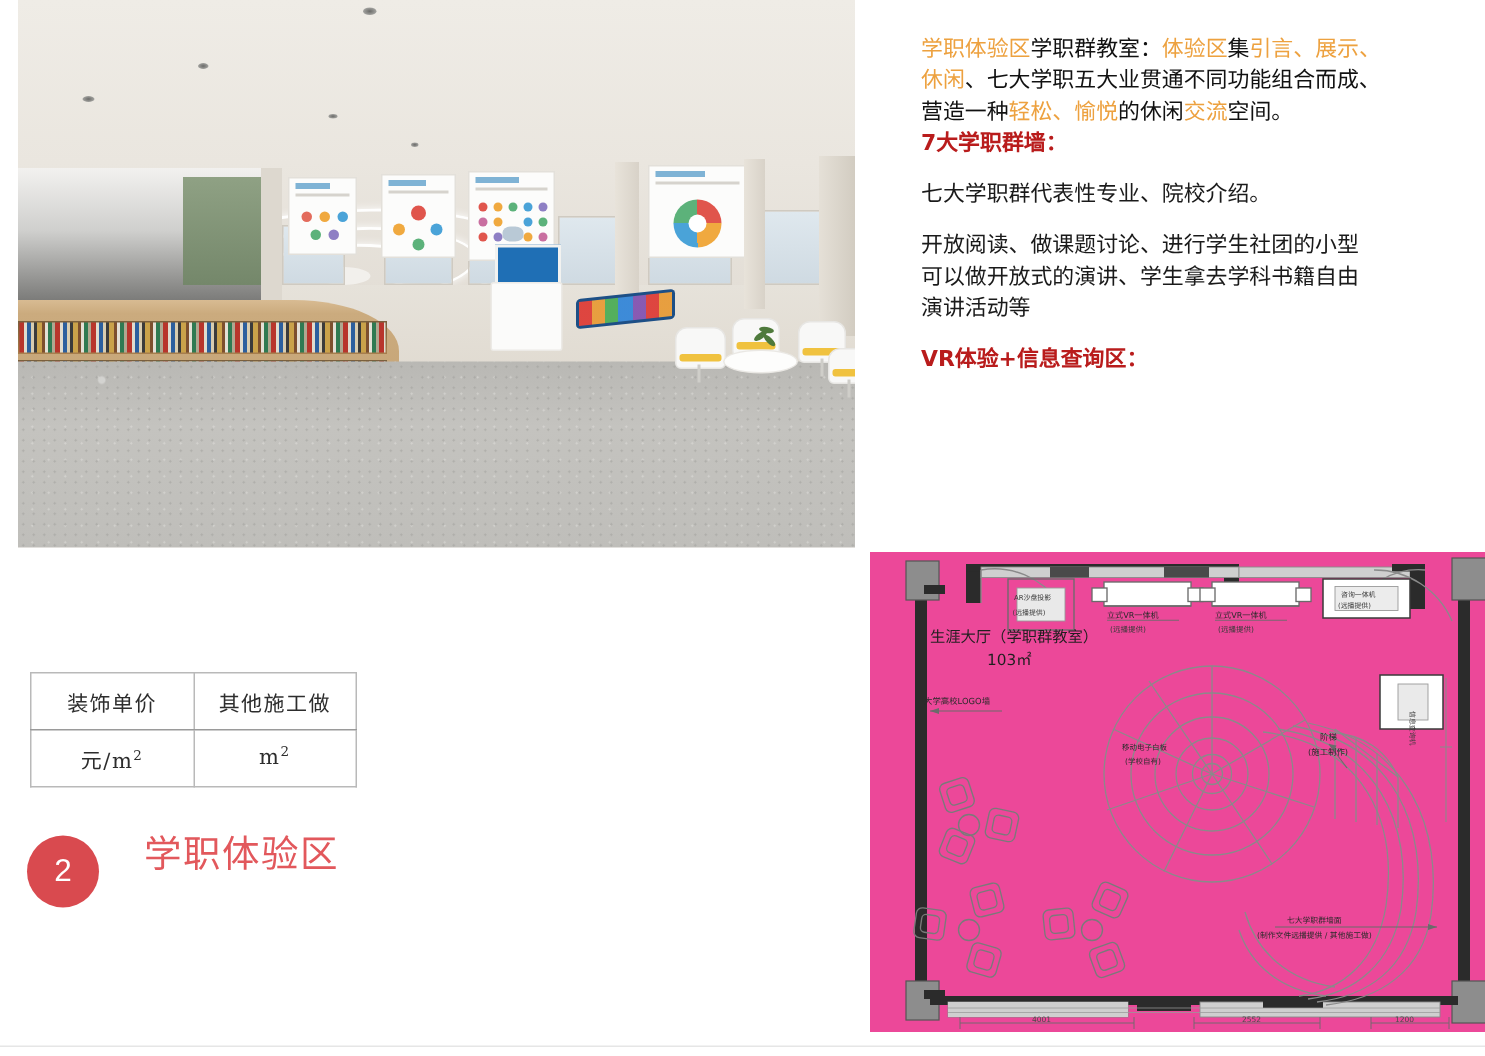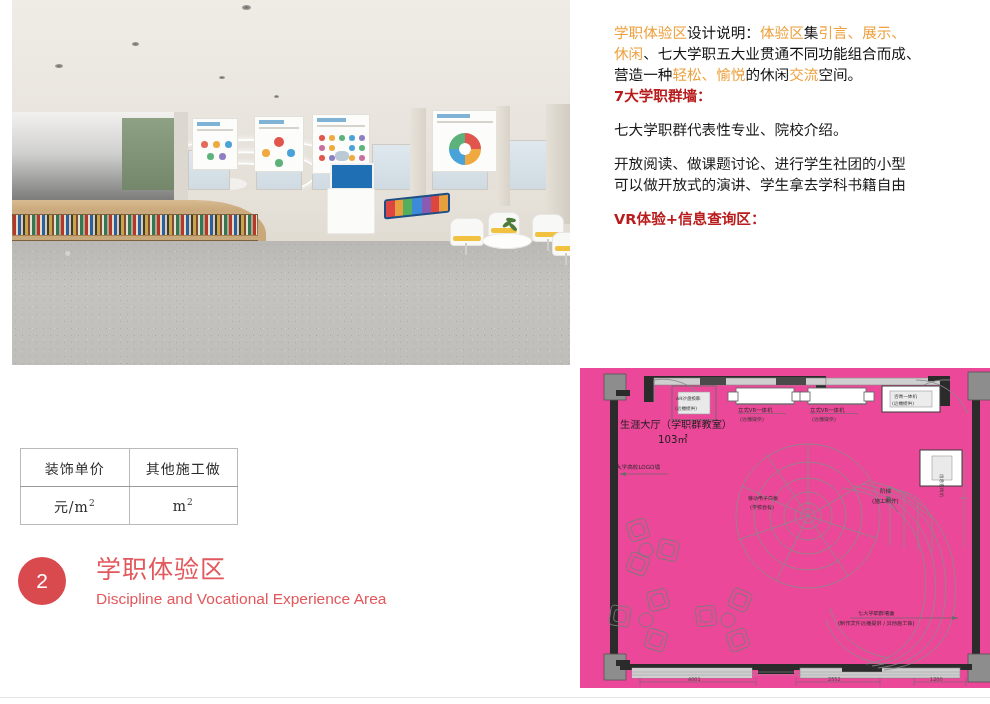--- a/index.html
+++ b/index.html
@@ -251,30 +251,31 @@
       </div>
     <div class="ph-rtable"></div>
     <div class="ph-plant">
       <i style="left:2px;top:6px;transform:rotate(-35deg);"></i>
       <i style="left:6px;top:2px;transform:rotate(10deg);"></i>
       <i style="left:8px;top:9px;transform:rotate(45deg);"></i>
     </div>
   </div>
 
   <div class="textcol">
-    <p><span class="or">学职体验区</span><span class="blk">设计说明：</span><span class="or">体验区</span><span class="blk">集</span><span class="or">引言、展示、</span></p>
+    <p><span class="or">学职体验区</span><span class="blk">学职群教室：</span><span class="or">体验区</span><span class="blk">集</span><span class="or">引言、展示、</span></p>
     <p><span class="or">休闲</span><span class="blk">、七大学职五大业贯通不同功能组合而成、</span></p>
     <p><span class="blk">营造一种</span><span class="or">轻松、</span><span class="or">愉悦</span><span class="blk">的休闲</span><span class="or">交流</span><span class="blk">空间。</span></p>
 
     <p class="rd">7大学职群墙：</p>
     <div class="gap"></div>
     <p>七大学职群代表性专业、院校介绍。</p>
     <div class="gap"></div>
     <p>开放阅读、做课题讨论、进行学生社团的小型</p>
     <p>可以做开放式的演讲、学生拿去学科书籍自由</p>
+    <p>演讲活动等</p>
     <div class="gap"></div>
     <p class="rd">VR体验+信息查询区：</p>
   </div>
 
   <table class="spec-table">
     <tbody>
         <tr>
       <td>装饰单价</td>
       <td>其他施工做</td>
     </tr>
@@ -282,21 +283,20 @@
       <td><span>元/m</span><span class="sup">2</span></td>
       <td><span>m</span><span class="sup">2</span></td>
     </tr>
   </tbody>
     </table>
 
   <div class="sec">
     <div class="sec-badge">2</div>
     <div class="sec-txt">
       <div class="sec-cn">学职体验区</div>
-      <div class="sec-en">Discipline and Vocational Experience Area</div>
     </div>
   </div>
 
   <div class="plan">
     <svg width="432" height="320" viewBox="0 0 432 320">
       <defs>
         <pattern id="hatch" width="4" height="4" patternUnits="userSpaceOnUse" patternTransform="rotate(45)">
           <line x1="0" y1="0" x2="0" y2="4" stroke="#9a9a9a" stroke-width="1"></line>
         </pattern>
       </defs>

